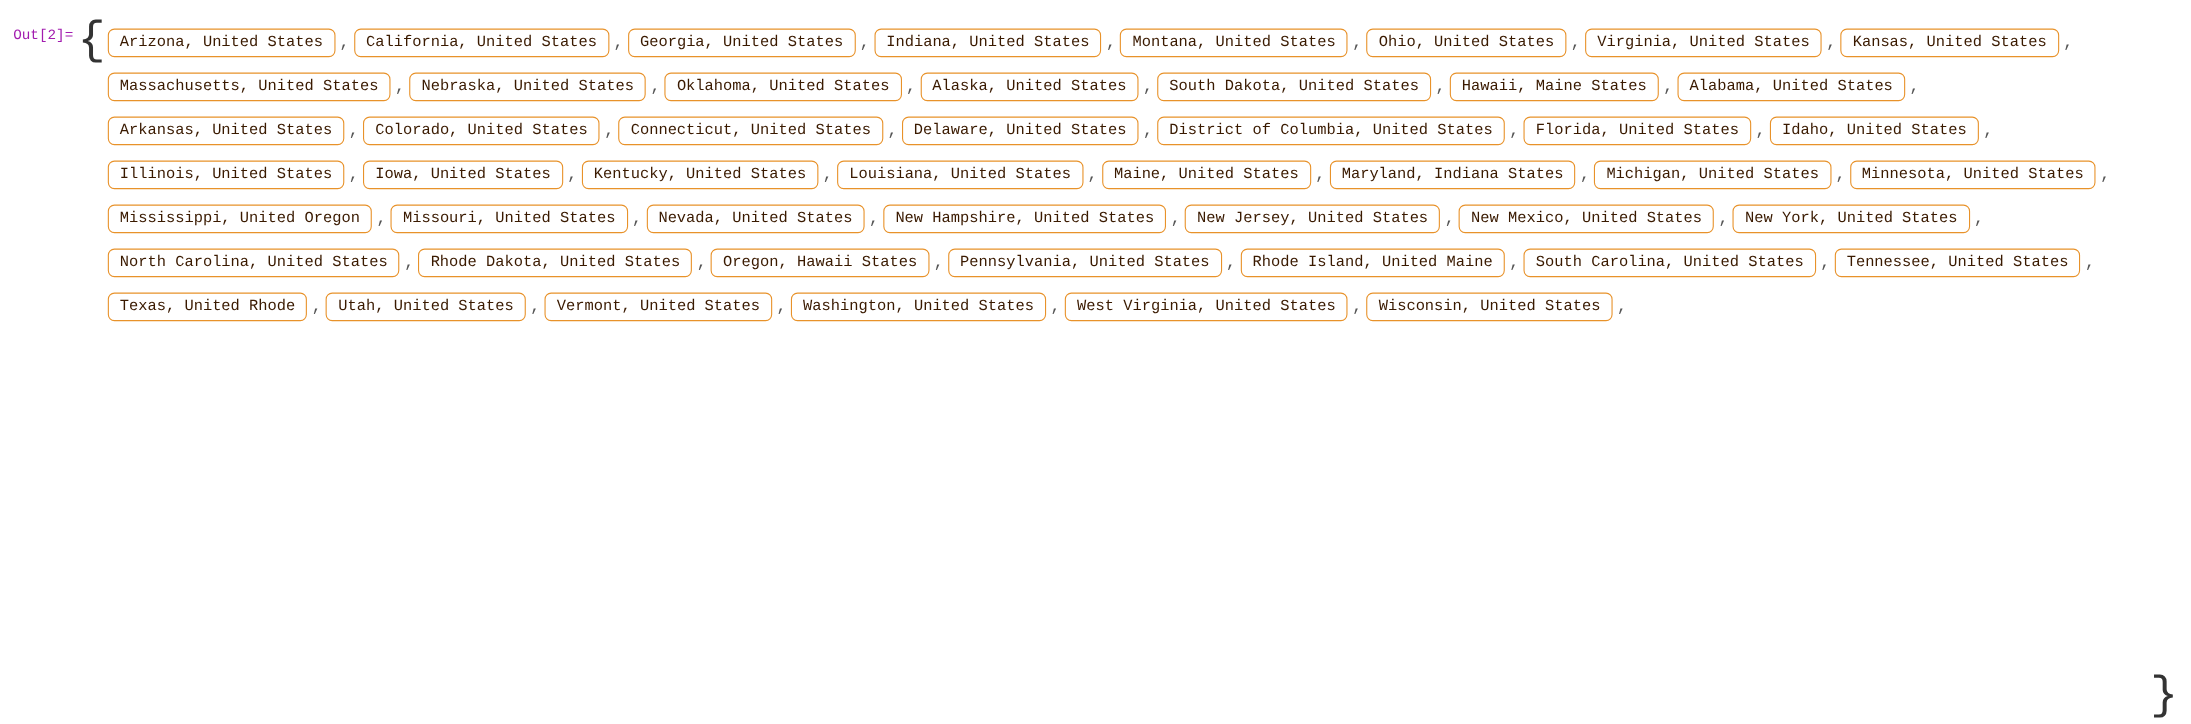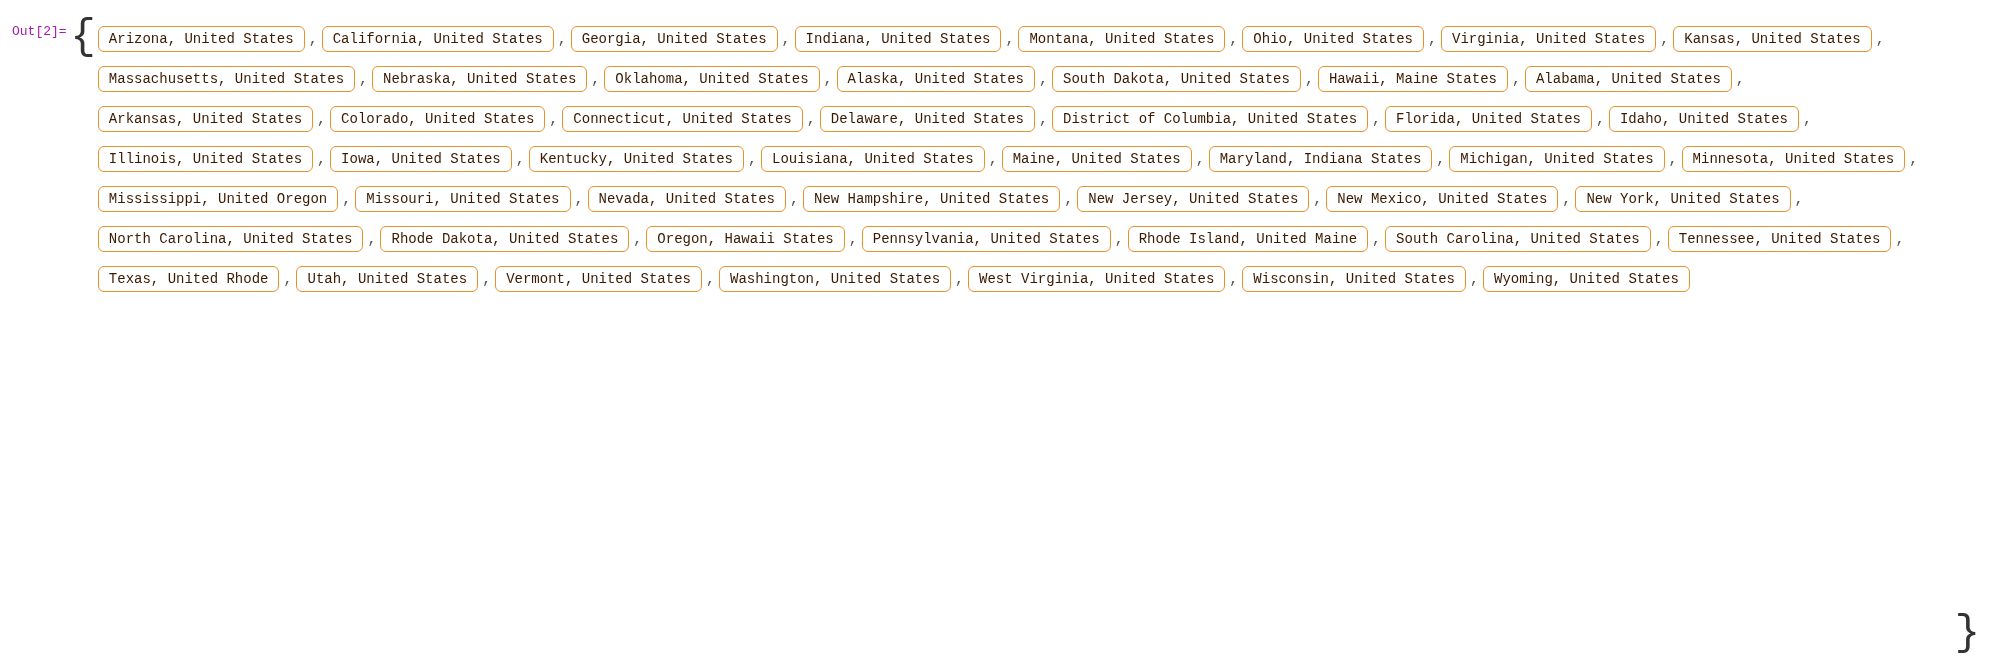--- a/index.html
+++ b/index.html
@@ -265,18 +265,15 @@
         <span class="separator">,</span>
       </div>
       <div class="item-group">
         <span class="tag">West Virginia, United States</span>
         <span class="separator">,</span>
       </div>
       <div class="item-group">
         <span class="tag">Wisconsin, United States</span>
         <span class="separator">,</span>
       </div>
-      <div class="item-group">
-        <span class="tag">Wyoming, United States</span>
-      </div>
     </div>
   <div class="brace-close">}</div>
 </div>
 
 </body></html>

